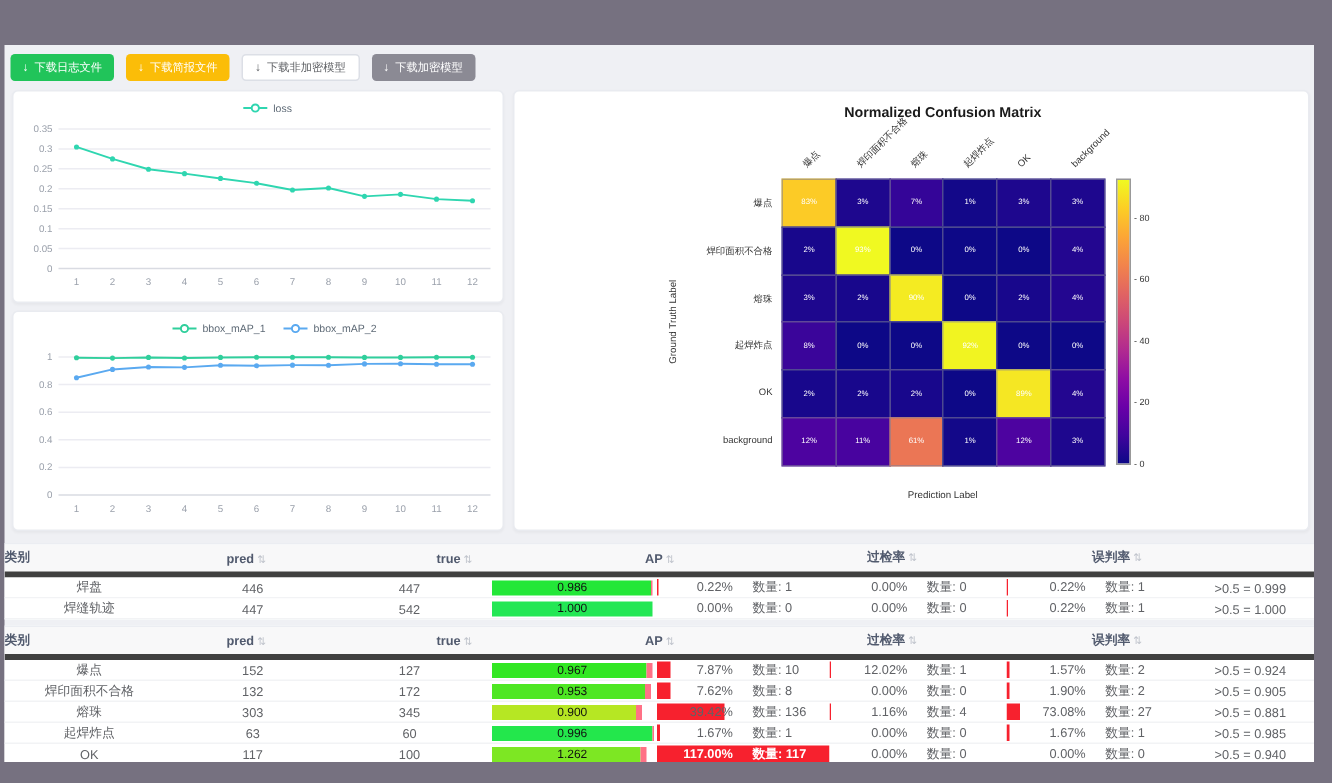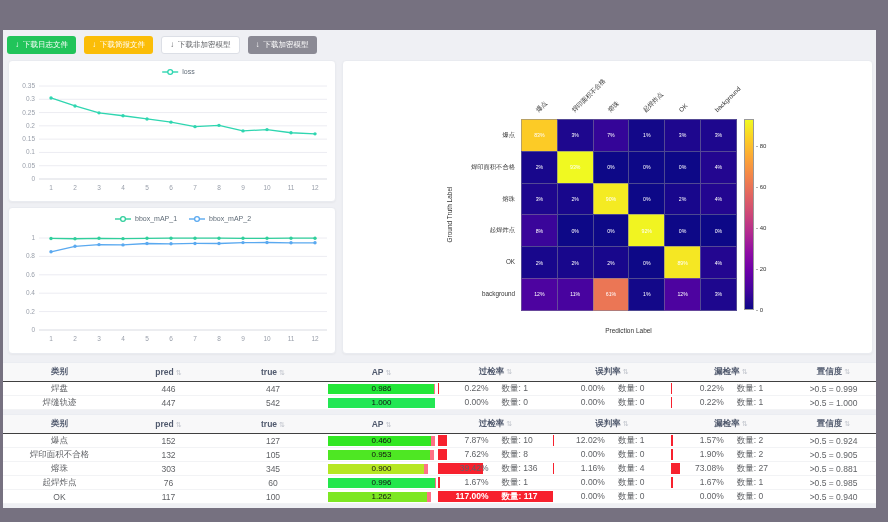--- a/index.html
+++ b/index.html
@@ -28,21 +28,21 @@
   .pred-label{position:absolute;left:168px;top:266px;width:235px;text-align:center;font-size:6.5px;color:#333;}
   .row-label{position:absolute;left:0;width:172px;text-align:right;font-size:6.3px;color:#333;white-space:nowrap;}
   .col-label{position:absolute;font-size:6.3px;color:#333;white-space:nowrap;transform-origin:0 100%;transform:rotate(-45deg);height:8px;line-height:8px;}
   .mcell{position:absolute;box-sizing:border-box;border:1px solid rgba(128,128,152,.55);display:flex;align-items:center;justify-content:center;font-size:5.2px;color:#fff;}
   .cbar{position:absolute;border:1px solid #999;box-sizing:border-box;}
   .cbar-tick{position:absolute;font-size:6px;color:#333;white-space:nowrap;line-height:6px;}
 
   
   .tables{position:absolute;left:0;top:332px;width:873px;}
   .tbl{background:#fff;margin-bottom:4px;border-top:1px solid #ebedf2;}
-  .thead{display:grid;height:18px;background:#f8f8f9;border-bottom:1px solid #404040;align-items:center;font-size:8.5px;font-weight:bold;color:#515a6e;text-align:center;}
+  .thead{display:grid;height:18px;background:#f8f8f9;border-bottom:4px solid #404040;align-items:center;font-size:8.5px;font-weight:bold;color:#515a6e;text-align:left;gap:35px;}
   .trow{display:grid;height:13px;border-bottom:1px solid #f2f3f5;align-items:center;font-size:8.5px;color:#606266;text-align:center;background:#fff;}
   .caret{color:#c0c4cc;font-size:7px;margin-left:2px;font-weight:normal;}
   .ap-wrap{position:relative;height:10px;margin:0 3px;}
   .ap-bar{position:absolute;left:0;top:0;bottom:0;}
   .ap-rem{position:absolute;top:0;bottom:0;background:#ff7186;}
   .ap-txt{position:absolute;left:0;right:0;top:0;bottom:0;line-height:10px;font-size:8px;color:#101010;}
   .mini{position:relative;height:13px;overflow:hidden;}
   .mini-bar{position:absolute;left:0;top:1px;bottom:1px;background:#f7212e;}
   .mini-ct{position:relative;display:flex;height:13px;line-height:13px;}
   .mpct{width:44%;text-align:right;}
@@ -178,20 +178,21 @@
           <line x1="106" y1="11" x2="122" y2="11" stroke="#30cf9c" stroke-width="1.4"></line>
           <circle cx="114" cy="11" r="2.4" fill="#fff" stroke="#30cf9c" stroke-width="1.3"></circle>
           <text x="126" y="13.4" font-size="7" fill="#5f6b77">bbox_mAP_1</text>
           <line x1="180" y1="11" x2="196" y2="11" stroke="#5aa9f0" stroke-width="1.4"></line>
           <circle cx="188" cy="11" r="2.4" fill="#fff" stroke="#5aa9f0" stroke-width="1.3"></circle>
           <text x="200" y="13.4" font-size="7" fill="#5f6b77">bbox_mAP_2</text>
         </svg>
     </div>
 
     <div class="card" id="card-matrix">
+      <div class="matrix-title">Normalized Confusion Matrix</div>
       <div class="gt-label">
           <span>Ground Truth Label</span>
         </div>
       <div class="pred-label">Prediction Label</div>
       <div id="matrix-area">
           <div class="mcell" style="left: 178px; top: 58px; width: 36.8px; height: 32.8px; background: rgb(252, 203, 38);">83%</div>
           <div class="mcell" style="left: 213.8px; top: 58px; width: 36.8px; height: 32.8px; background: rgb(30, 7, 142);">3%</div>
           <div class="mcell" style="left: 249.6px; top: 58px; width: 36.8px; height: 32.8px; background: rgb(52, 5, 152);">7%</div>
           <div class="mcell" style="left: 285.4px; top: 58px; width: 36.8px; height: 32.8px; background: rgb(19, 8, 137);">1%</div>
           <div class="mcell" style="left: 321.2px; top: 58px; width: 36.8px; height: 32.8px; background: rgb(30, 7, 142);">3%</div>
@@ -336,21 +337,21 @@
             <div>置信度<span class="caret">⇅</span></div>
           </div>
           <div class="trow" style="grid-template-columns: 113px 105px 104px 113px 115px 118px 120px 85px;">
             <div>爆点</div>
             <div>152</div>
             <div>127</div>
             <div>
               <div class="ap-wrap">
                 <div class="ap-bar" style="width: 96.7%; background: rgb(50, 231, 35);"></div>
                 <div class="ap-rem" style="left: 96.7%; width: 3.531px;"></div>
-                <div class="ap-txt">0.460</div>
+                <div class="ap-txt">0.967</div>
               </div>
             </div>
             <div class="mini">
               <div class="mini-bar" style="width: 7.87%;"></div>
               <div class="mini-ct">
                 <span class="mpct">7.87%</span>
                 <span class="mqty">数量: 10</span>
               </div>
             </div>
             <div class="mini">
@@ -365,21 +366,21 @@
               <div class="mini-ct">
                 <span class="mpct">1.57%</span>
                 <span class="mqty">数量: 2</span>
               </div>
             </div>
             <div>&gt;0.5 = 0.924</div>
           </div>
           <div class="trow" style="grid-template-columns: 113px 105px 104px 113px 115px 118px 120px 85px;">
             <div>焊印面积不合格</div>
             <div>132</div>
-            <div>105</div>
+            <div>172</div>
             <div>
               <div class="ap-wrap">
                 <div class="ap-bar" style="width: 95.3%; background: rgb(78, 231, 35);"></div>
                 <div class="ap-rem" style="left: 95.3%; width: 4px;"></div>
                 <div class="ap-txt">0.953</div>
               </div>
             </div>
             <div class="mini">
               <div class="mini-bar" style="width: 7.62%;"></div>
               <div class="mini-ct">
@@ -431,21 +432,21 @@
               <div class="mini-bar" style="width: 7.83%;"></div>
               <div class="mini-ct">
                 <span class="mpct">73.08%</span>
                 <span class="mqty">数量: 27</span>
               </div>
             </div>
             <div>&gt;0.5 = 0.881</div>
           </div>
           <div class="trow" style="grid-template-columns: 113px 105px 104px 113px 115px 118px 120px 85px;">
             <div>起焊炸点</div>
-            <div>76</div>
+            <div>63</div>
             <div>60</div>
             <div>
               <div class="ap-wrap">
                 <div class="ap-bar" style="width: 99.6%; background: rgb(35, 231, 76);"></div>
                 <div class="ap-rem" style="left: 99.6%; width: 0.428px;"></div>
                 <div class="ap-txt">0.996</div>
               </div>
             </div>
             <div class="mini">
               <div class="mini-bar" style="width: 1.67%;"></div>

